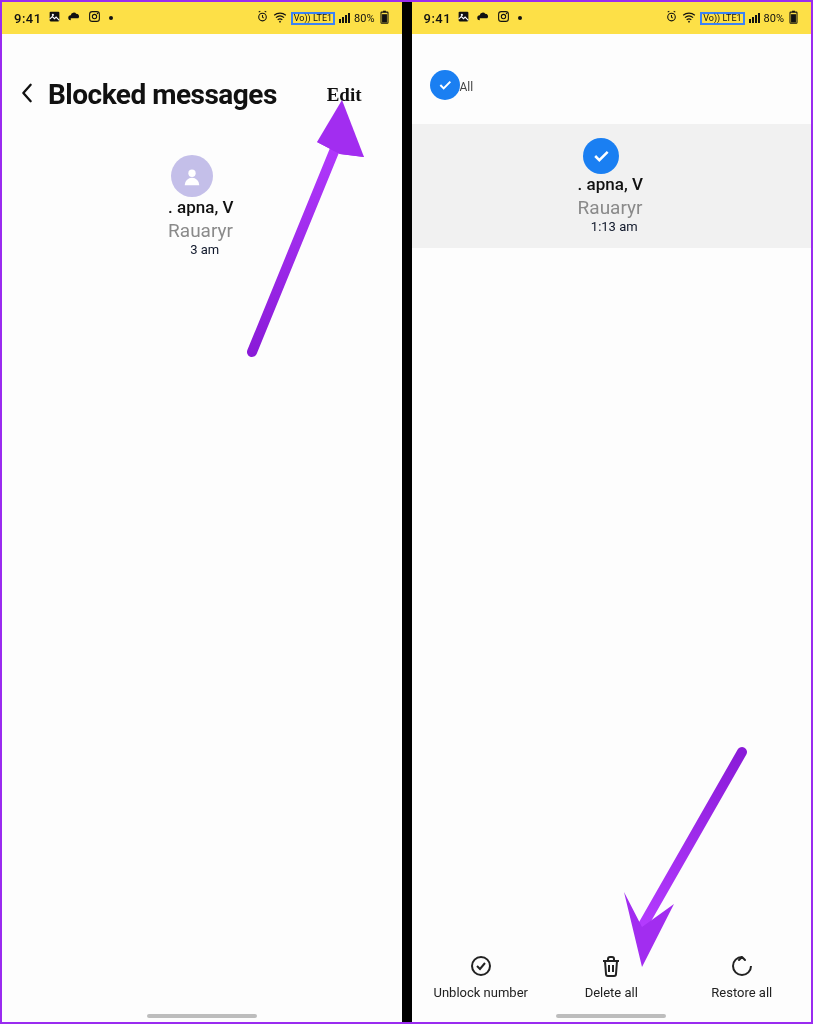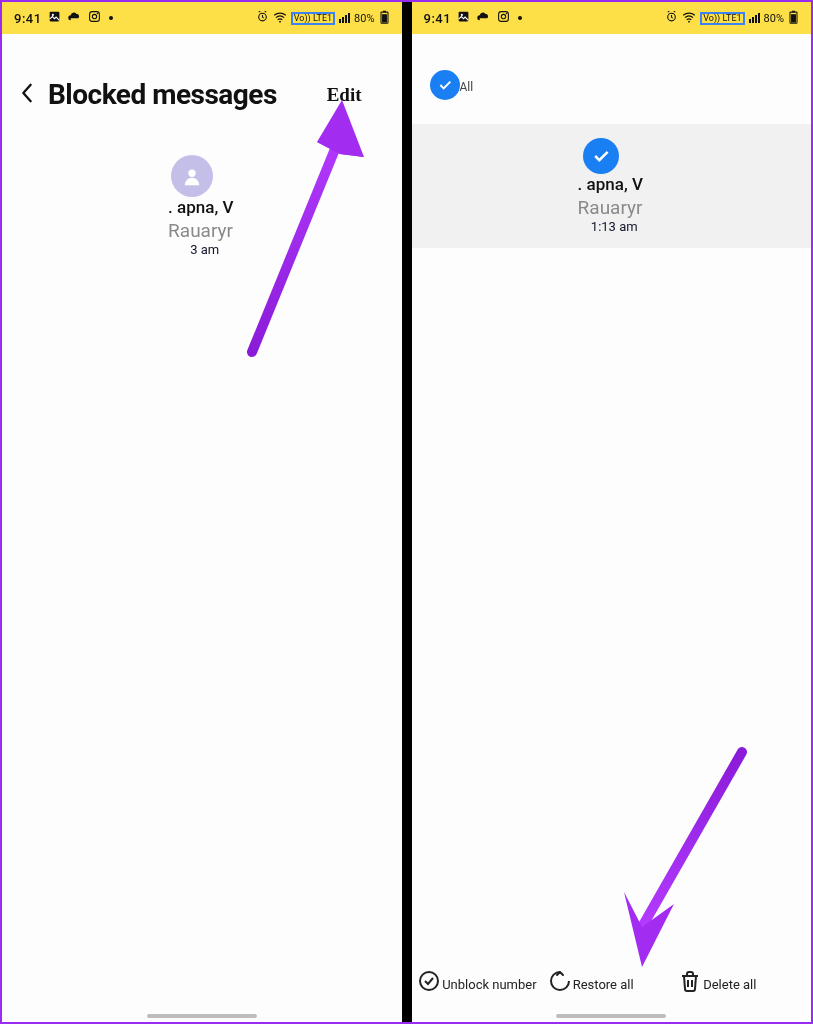--- a/index.html
+++ b/index.html
@@ -130,21 +130,21 @@
 
   
   .actions {
     position: absolute;
     bottom: 18px; left: 0; right: 0;
     display: flex;
     justify-content: space-around;
     padding: 6px 4px 0;
   }
   .action {
-    display: flex; flex-direction: row; align-items: center;
+    display: flex; flex-direction: column; align-items: center;
     font-size: 13px; color: #222;
     width: 33%;
   }
   .action .ico {
     width: 26px; height: 26px;
     display: flex; align-items: center; justify-content: center;
     margin-bottom: 6px;
   }
   .action svg { width: 24px; height: 24px; stroke: #222; fill: none; stroke-width: 2; }
 
@@ -357,34 +357,34 @@
           <svg viewBox="0 0 24 24">
               <circle cx="12" cy="12" r="9"></circle>
               <path d="M8 12l3 3 5-6"></path>
             </svg>
         </div>
         <span>Unblock number</span>
       </div>
       <div class="action">
         <div class="ico">
           <svg viewBox="0 0 24 24">
-              <path d="M12 3a9 9 0 109 9"></path>
-              <path d="M12 3l-3 3M12 3l3 3" stroke-linecap="round"></path>
+              <path d="M4 7h16M9 7V5a2 2 0 012-2h2a2 2 0 012 2v2M6 7l1 13a2 2 0 002 2h6a2 2 0 002-2l1-13"></path>
+              <path d="M10 11v7M14 11v7"></path>
             </svg>
         </div>
-        <span>Restore all</span>
+        <span>Delete all</span>
       </div>
       <div class="action">
         <div class="ico">
           <svg viewBox="0 0 24 24">
-              <path d="M4 7h16M9 7V5a2 2 0 012-2h2a2 2 0 012 2v2M6 7l1 13a2 2 0 002 2h6a2 2 0 002-2l1-13"></path>
-              <path d="M10 11v7M14 11v7"></path>
+              <path d="M12 3a9 9 0 109 9"></path>
+              <path d="M12 3l-3 3M12 3l3 3" stroke-linecap="round"></path>
             </svg>
         </div>
-        <span>Delete all</span>
+        <span>Restore all</span>
       </div>
     </div>
 
     <div class="arrow" style="left:180px; top:740px;">
       <svg width="170" height="230" viewBox="0 0 170 230">
         <defs>
           <linearGradient id="g2" x1="0" y1="0" x2="0" y2="1">
             <stop offset="0" stop-color="#8a1bd8"></stop>
               <stop offset="1" stop-color="#b43bff"></stop>
           </linearGradient>

